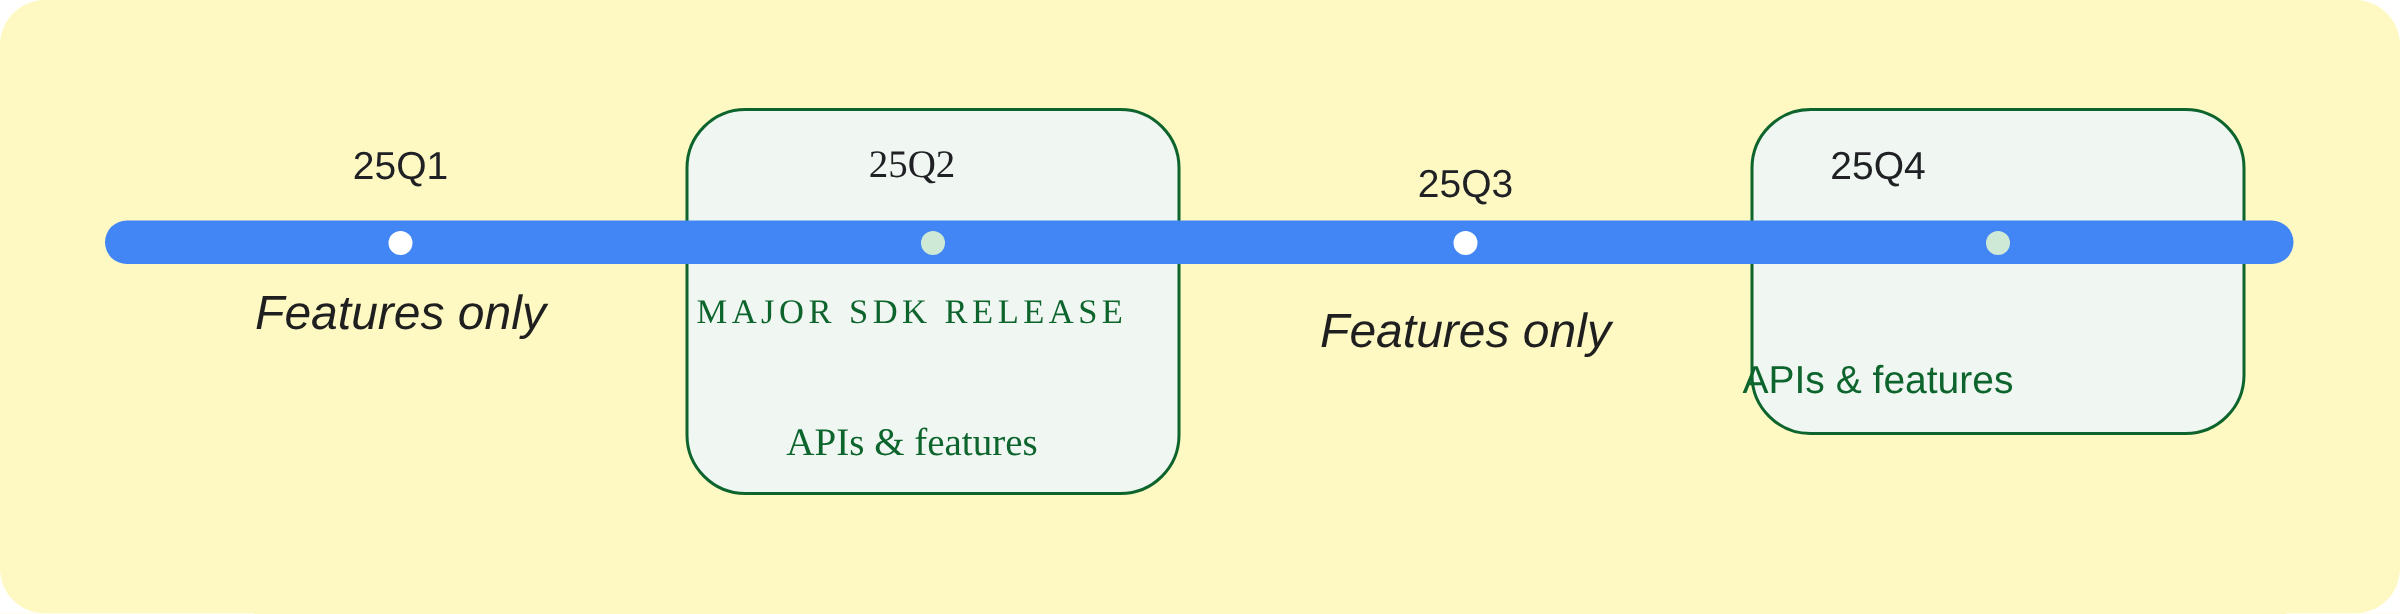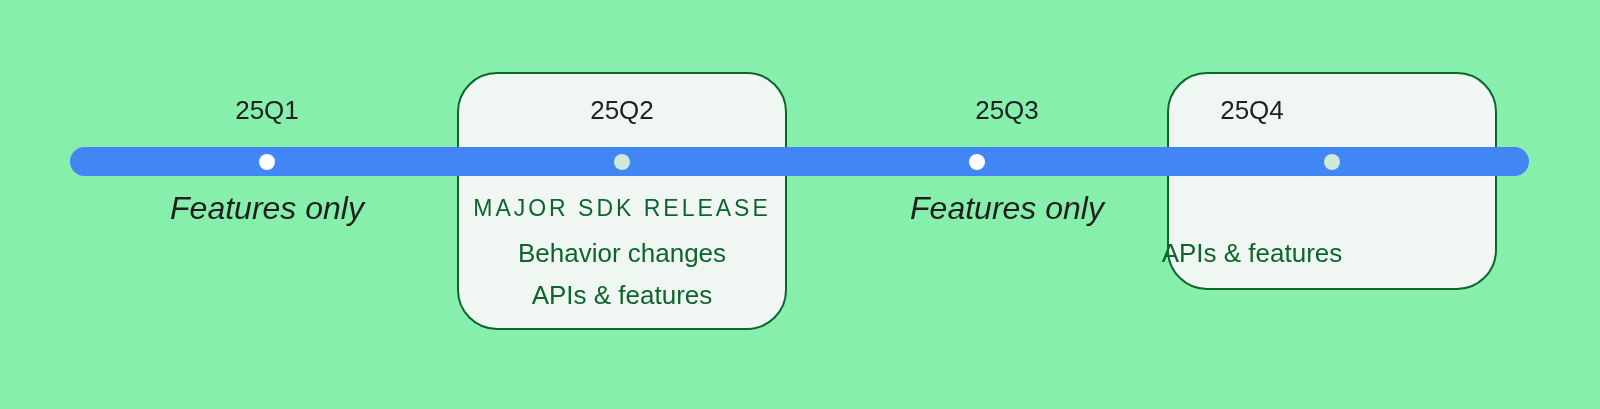--- a/index.html
+++ b/index.html
@@ -65,22 +65,22 @@
     text-align: center;
     z-index: 4;
   }
   .quarter-label {
     top: 95px;
     font-size: 26px;
     line-height: 30px;
     color: #202124;
   }
   .q1-x { left: 267px; }
-  .q2-x { left: 622px; }
-  .q3-x { left: 1007px; }
+  .q2-x { left: 608px; font-family: Liberation Serif, serif; }
+  .q3-x { left: 977px; margin-top: 12px; }
   .q4-x { left: 1252px; }
 
   .note {
     top: 193px;
     font-size: 32px;
     line-height: 30px;
     font-style: italic;
     color: #1f1f1f;
   }
   .release-heading {
@@ -97,40 +97,39 @@
     line-height: 30px;
     font-weight: 500;
     color: #0d652d;
   }
   .row-2 { top: 238px; }
   .row-3 { top: 280px; }
 </style>
 </head>
 <body>
 
-<div class="canvas" style="background-color: #86efac;">
+<div class="canvas" style="background-color: #fef9c3; border-radius: 30px;">
 
   <div class="card card-q2" style="background-color: rgb(240, 246, 241); border-color: rgb(13, 101, 45);"></div>
   <div class="card card-q4" style="background-color: rgb(240, 246, 241); border-color: rgb(13, 101, 45);"></div>
 
   <div class="bar" style="background-color: rgb(66, 133, 244);"></div>
 
   <div class="dot dot-q1" style="background-color: rgb(255, 255, 255);"></div>
   <div class="dot dot-q2" style="background-color: rgb(206, 234, 214);"></div>
   <div class="dot dot-q3" style="background-color: rgb(255, 255, 255);"></div>
   <div class="dot dot-q4" style="background-color: rgb(206, 234, 214);"></div>
 
   <div class="txt quarter-label q1-x" style="color: rgb(32, 33, 36);">25Q1</div>
   <div class="txt quarter-label q2-x" style="color: rgb(32, 33, 36);">25Q2</div>
   <div class="txt quarter-label q3-x" style="color: rgb(32, 33, 36);">25Q3</div>
   <div class="txt quarter-label q4-x" style="color: rgb(32, 33, 36);">25Q4</div>
 
   <div class="txt note q1-x">Features only</div>
 
   <div class="txt release-heading q2-x" style="color: rgb(13, 101, 45);">MAJOR SDK RELEASE</div>
-  <div class="txt release-item row-2 q2-x" style="color: rgb(13, 101, 45);">Behavior changes</div>
   <div class="txt release-item row-3 q2-x" style="color: rgb(13, 101, 45);">APIs &amp; features</div>
 
   <div class="txt note q3-x">Features only</div>
 
   <div class="txt release-item row-2 q4-x" style="color: rgb(13, 101, 45);">APIs &amp; features</div>
 
 </div>
 
 </body></html>

